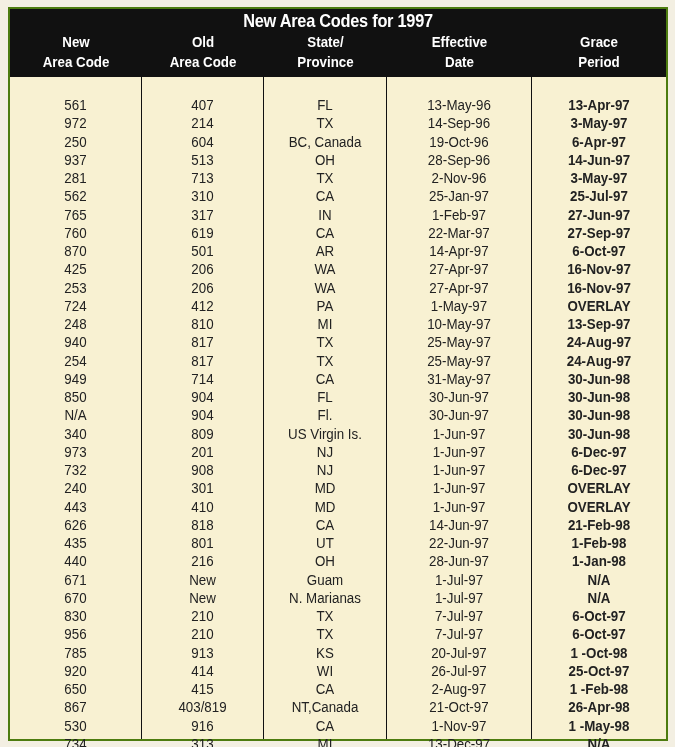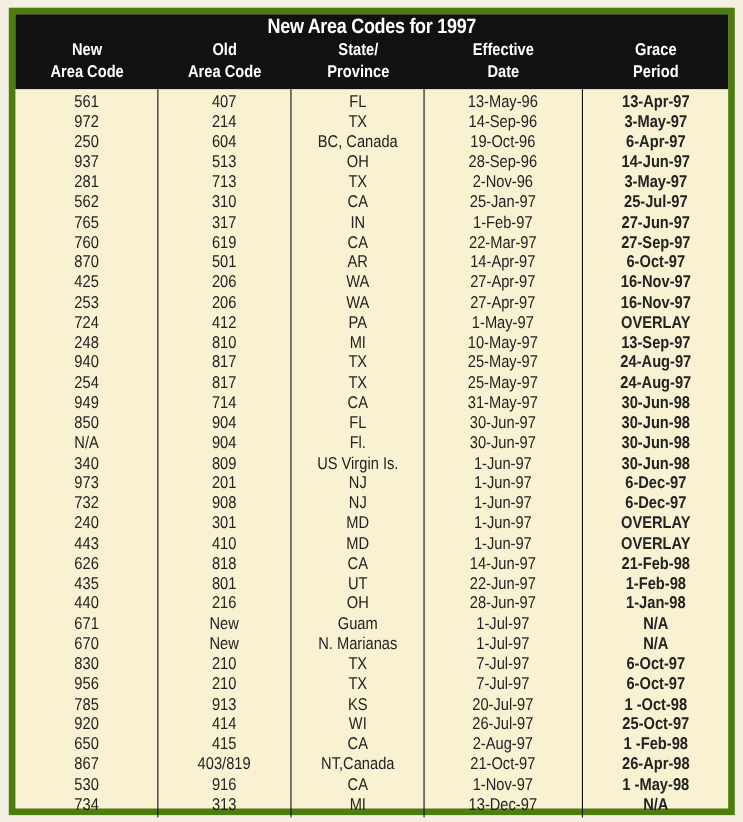--- a/index.html
+++ b/index.html
@@ -7,21 +7,21 @@
     width: 675px; height: 747px;
     background: #f3efe2;
     position: relative;
     overflow: hidden;
     font-family: "Liberation Sans", "DejaVu Sans", sans-serif;
   }
   .table-wrap {
     position: absolute;
     left: 8px; top: 7px;
     width: 660px; height: 734px;
-    border: 6px solid #4d7c0f;
+    border: 2px solid #4d7c0f;
     box-sizing: border-box;
     background: #f8f1d2;
   }
   .header {
     background: #111;
     color: #fff;
     height: 68px;
     position: relative;
   }
   .title {
@@ -45,21 +45,21 @@
     line-height: 20px;
     transform: scaleX(0.86);
   }
   .body {
     display: flex;
     height: 662px;
   }
   .col {
     border-right: 1.5px solid #111;
     box-sizing: border-box;
-    padding-top: 3px;
+    padding-top: 19px;
   }
   .col:last-child { border-right: none; font-weight: bold; }
   .cell {
     text-align: center;
     font-size: 15.5px;
     line-height: 18.25px;
     height: 18.25px;
     color: #222;
     white-space: nowrap;
     transform: scaleX(0.86);

